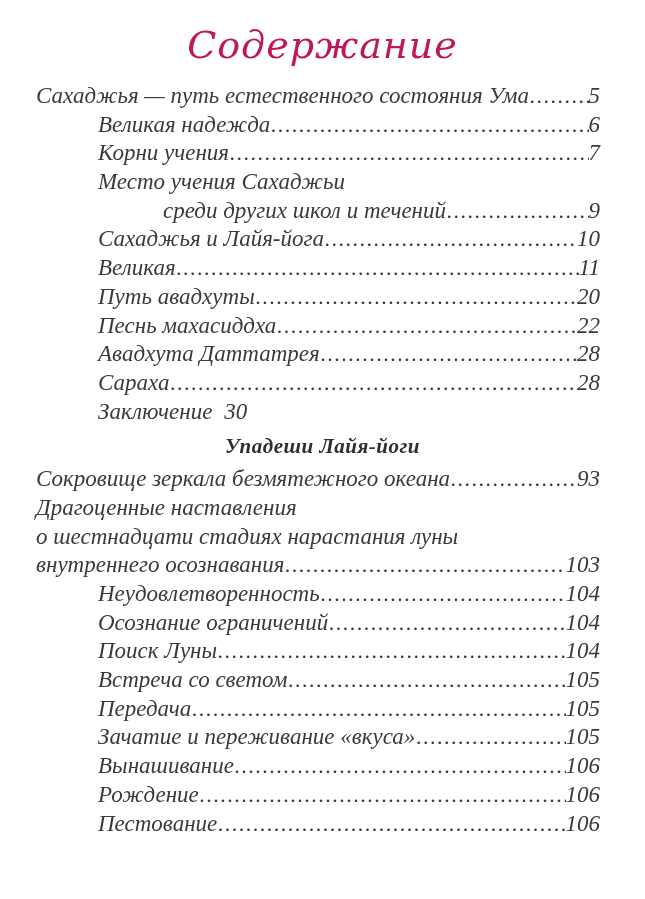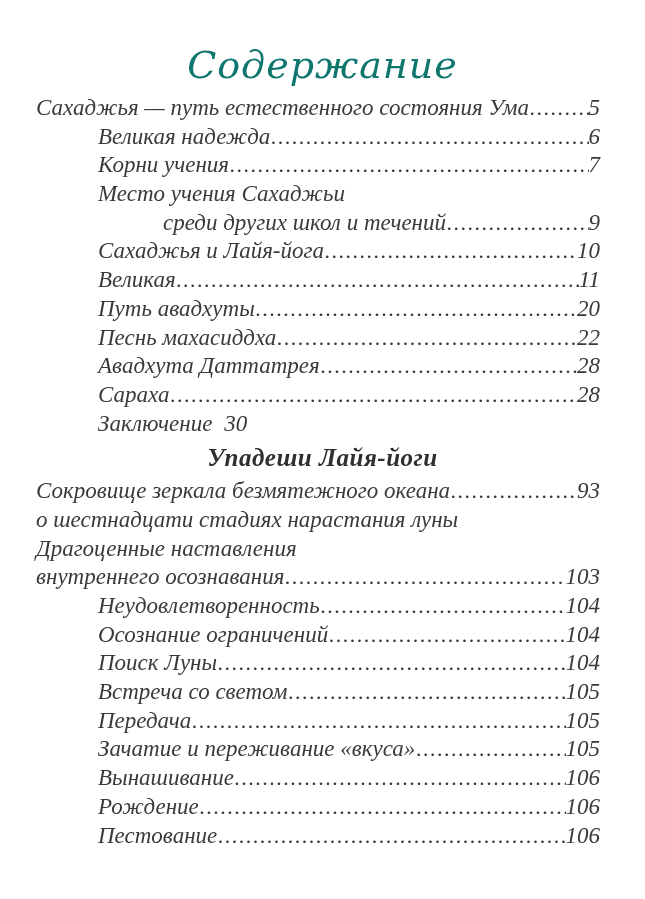--- a/index.html
+++ b/index.html
@@ -12,31 +12,31 @@
     width: 645px;
     height: 899px;
     background: #ffffff;
     overflow: hidden;
     box-sizing: border-box;
     color: #3a3a3a;
     font-family: "Liberation Serif", serif;
     font-style: italic;
   }
   .title {
-    margin: 0;
-    padding-top: 36px;
+    margin: 8px;
+    padding-top: 8px;
     height: 58px;
     line-height: 58px;
     text-align: center;
     font-family: "DejaVu Serif", serif;
     font-style: italic;
     font-weight: normal;
     font-size: 38px;
     letter-spacing: 1px;
-    color: #0f766e;
+    color: #be185d;
   }
   .toc {
     padding: 0 45px 0 36px;
   }
   .toc-row {
     display: flex;
     align-items: stretch;
     height: 28.7px;
     line-height: 28.7px;
     font-size: 23px;
@@ -64,21 +64,21 @@
     margin-left: 12px;
   }
   .section-heading {
     margin: 4px 0 3px 0;
     height: 32px;
     line-height: 32px;
     text-align: center;
     font-family: "Liberation Serif", serif;
     font-style: italic;
     font-weight: bold;
-    font-size: 25px;
+    font-size: 21px;
     letter-spacing: 0.5px;
     color: #2f2f2f;
   }
 </style>
 </head>
 <body>
 
 <div class="page">
   <h1 class="title">Содержание</h1>
 
@@ -144,24 +144,24 @@
 
   <h2 class="section-heading">Упадеши Лайя-йоги</h2>
 
   <div class="toc" id="toc-part2">
       <div class="toc-row indent-0">
         <span class="toc-text">Сокровище зеркала безмятежного океана</span>
         <span class="toc-dots"></span>
         <span class="toc-page">93</span>
       </div>
       <div class="toc-row indent-0">
+        <span class="toc-text">Драгоценные наставления</span>
+      </div>
+      <div class="toc-row indent-0">
         <span class="toc-text">о шестнадцати стадиях нарастания луны</span>
-      </div>
-      <div class="toc-row indent-0">
-        <span class="toc-text">Драгоценные наставления</span>
       </div>
       <div class="toc-row indent-0">
         <span class="toc-text">внутреннего осознавания</span>
         <span class="toc-dots"></span>
         <span class="toc-page">103</span>
       </div>
       <div class="toc-row indent-1">
         <span class="toc-text">Неудовлетворенность</span>
         <span class="toc-dots"></span>
         <span class="toc-page">104</span>

